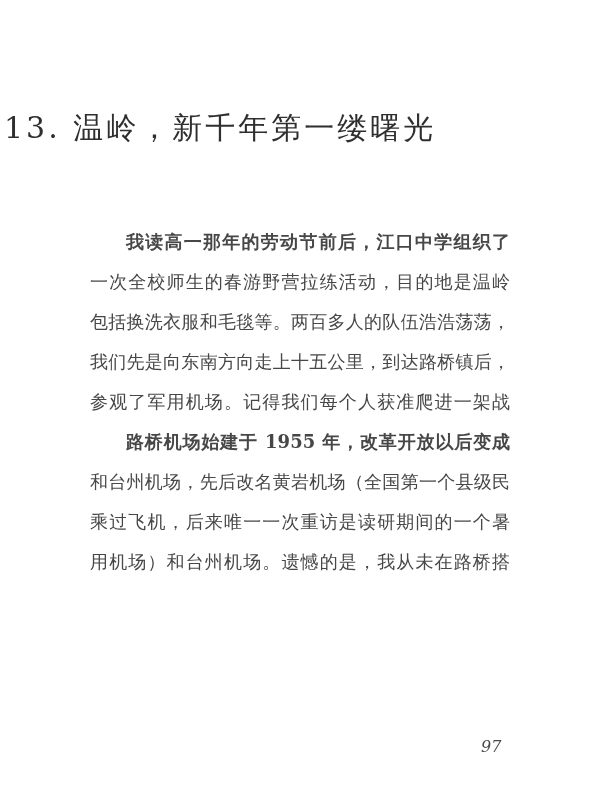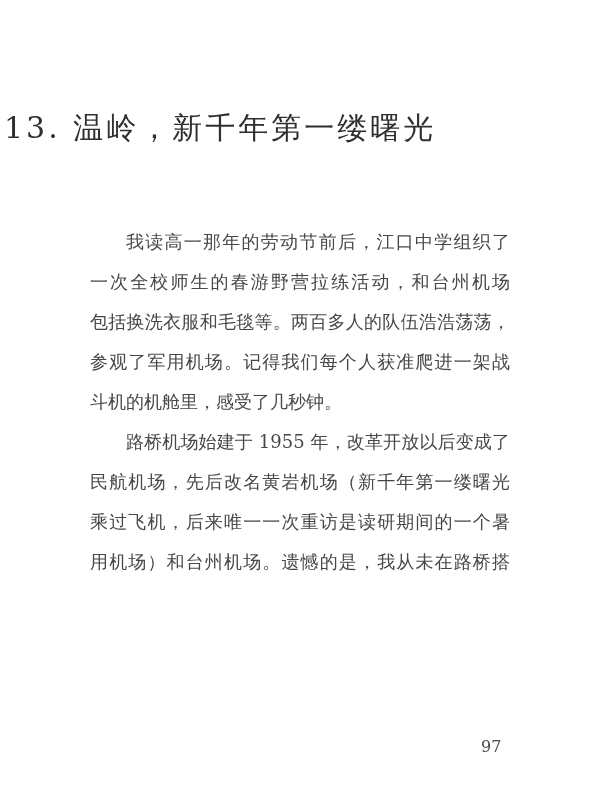--- a/index.html
+++ b/index.html
@@ -46,46 +46,48 @@
     height: 40px;
     overflow: hidden;
     font-family: "DejaVu Serif", serif;
   }
   .line.justify {
     text-align: justify;
     text-align-last: justify;
   }
   .line.indent {
     text-indent: 2em;
+    font-weight: bold;
   }
   .page-number {
     position: absolute;
     left: 481px;
     top: 737px;
     font-size: 16px;
+    font-style: italic;
     color: #4a4a4a;
     font-family: "DejaVu Serif", serif;
   }
 </style>
 </head>
 <body>
 
 <div class="page">
   <h1 class="title">13. 温岭，新千年第一缕曙光</h1>
 
   <div class="text-block">
       <div class="paragraph">
         <div class="line justify indent">我读高一那年的劳动节前后，江口中学组织了</div>
-        <div class="line justify">一次全校师生的春游野营拉练活动，和台州机场</div>
+        <div class="line justify">一次全校师生的春游野营拉练活动，目的地是温岭</div>
         <div class="line justify">包括换洗衣服和毛毯等。两百多人的队伍浩浩荡荡，</div>
+        <div class="line justify">我们先是向东南方向走上十五公里，到达路桥镇后，</div>
         <div class="line justify">参观了军用机场。记得我们每个人获准爬进一架战</div>
-        <div class="line">斗机的机舱里，感受了几秒钟。</div>
       </div>
       <div class="paragraph">
         <div class="line justify indent">路桥机场始建于 1955 年，改革开放以后变成了</div>
-        <div class="line justify">民航机场，先后改名黄岩机场（新千年第一缕曙光</div>
+        <div class="line justify">和台州机场，先后改名黄岩机场（全国第一个县级民</div>
         <div class="line justify">乘过飞机，后来唯一一次重访是读研期间的一个暑</div>
         <div class="line justify">用机场）和台州机场。遗憾的是，我从未在路桥搭</div>
       </div>
     </div>
 
   <div class="page-number">97</div>
 </div>
 
 </body></html>

